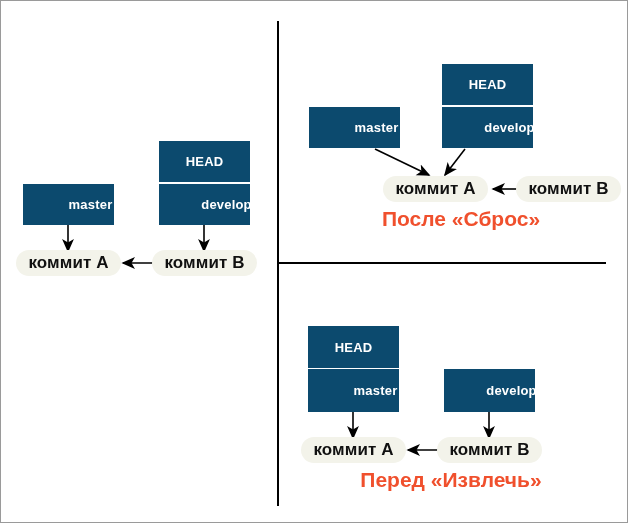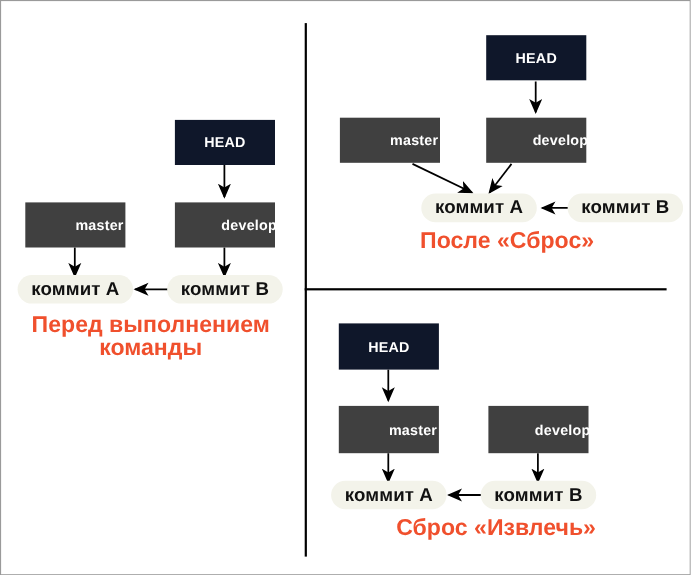--- a/index.html
+++ b/index.html
@@ -35,24 +35,25 @@
     align-items: center;
     justify-content: center;
     box-sizing: border-box;
     color: #ffffff;
     font-weight: bold;
     font-size: 13px;
     letter-spacing: 0.2px;
     white-space: nowrap;
   }
   .node.head {
-    background: #0f172a;
+    background: #0c4a6e;
+    margin-top: 32px;
   }
   .node.branch {
-    background: #404040;
+    background: #0c4a6e;
     padding-left: 44px;
   }
   .node.commit {
     background: #f3f3ea;
     color: #111111;
     border-radius: 13px;
     font-size: 17px;
     font-weight: bold;
     letter-spacing: 0.1px;
   }
@@ -109,30 +110,28 @@
       <line x1="488" y1="411" x2="488" y2="437" stroke="#000000" stroke-width="1.6" marker-end="url(#ah)"></line>
       <line x1="448" y1="449" x2="407" y2="449" stroke="#000000" stroke-width="1.6" marker-end="url(#ah)"></line>
     </g>
   </svg>
 
   <div class="node head" style="left:158px; top:108px; width:91px; height:41px;">HEAD</div>
   <div class="node branch" style="left:22px; top:183px; width:91px; height:41px;">master</div>
   <div class="node branch" style="left:158px; top:183px; width:91px; height:41px;">develop</div>
   <div class="node commit" style="left:15px; top:249px; width:105px; height:26px;">коммит А</div>
   <div class="node commit" style="left:151px; top:249px; width:105px; height:26px;">коммит В</div>
-  <div class="caption" style="left:10px; top:284px; width:252px;">Перед выполнением
-команды</div>
 
   <div class="node head" style="left:441px; top:31px; width:91px; height:41px;">HEAD</div>
   <div class="node branch" style="left:308px; top:106px; width:91px; height:41px;">master</div>
   <div class="node branch" style="left:441px; top:106px; width:91px; height:41px;">develop</div>
   <div class="node commit" style="left:382px; top:175px; width:105px; height:26px;">коммит А</div>
   <div class="node commit" style="left:515px; top:175px; width:105px; height:26px;">коммит В</div>
   <div class="caption" style="left:300px; top:207px; width:320px;">После «Сброс»</div>
 
   <div class="node head" style="left:307px; top:293px; width:91px; height:42px;">HEAD</div>
   <div class="node branch" style="left:307px; top:368px; width:91px; height:43px;">master</div>
   <div class="node branch" style="left:443px; top:368px; width:91px; height:43px;">develop</div>
   <div class="node commit" style="left:300px; top:436px; width:105px; height:26px;">коммит А</div>
   <div class="node commit" style="left:436px; top:436px; width:105px; height:26px;">коммит В</div>
-  <div class="caption" style="left:290px; top:468px; width:320px;">Сброс «Извлечь»</div>
+  <div class="caption" style="left:290px; top:468px; width:320px;">Перед «Извлечь»</div>
 
 </div>
 
 </body></html>

